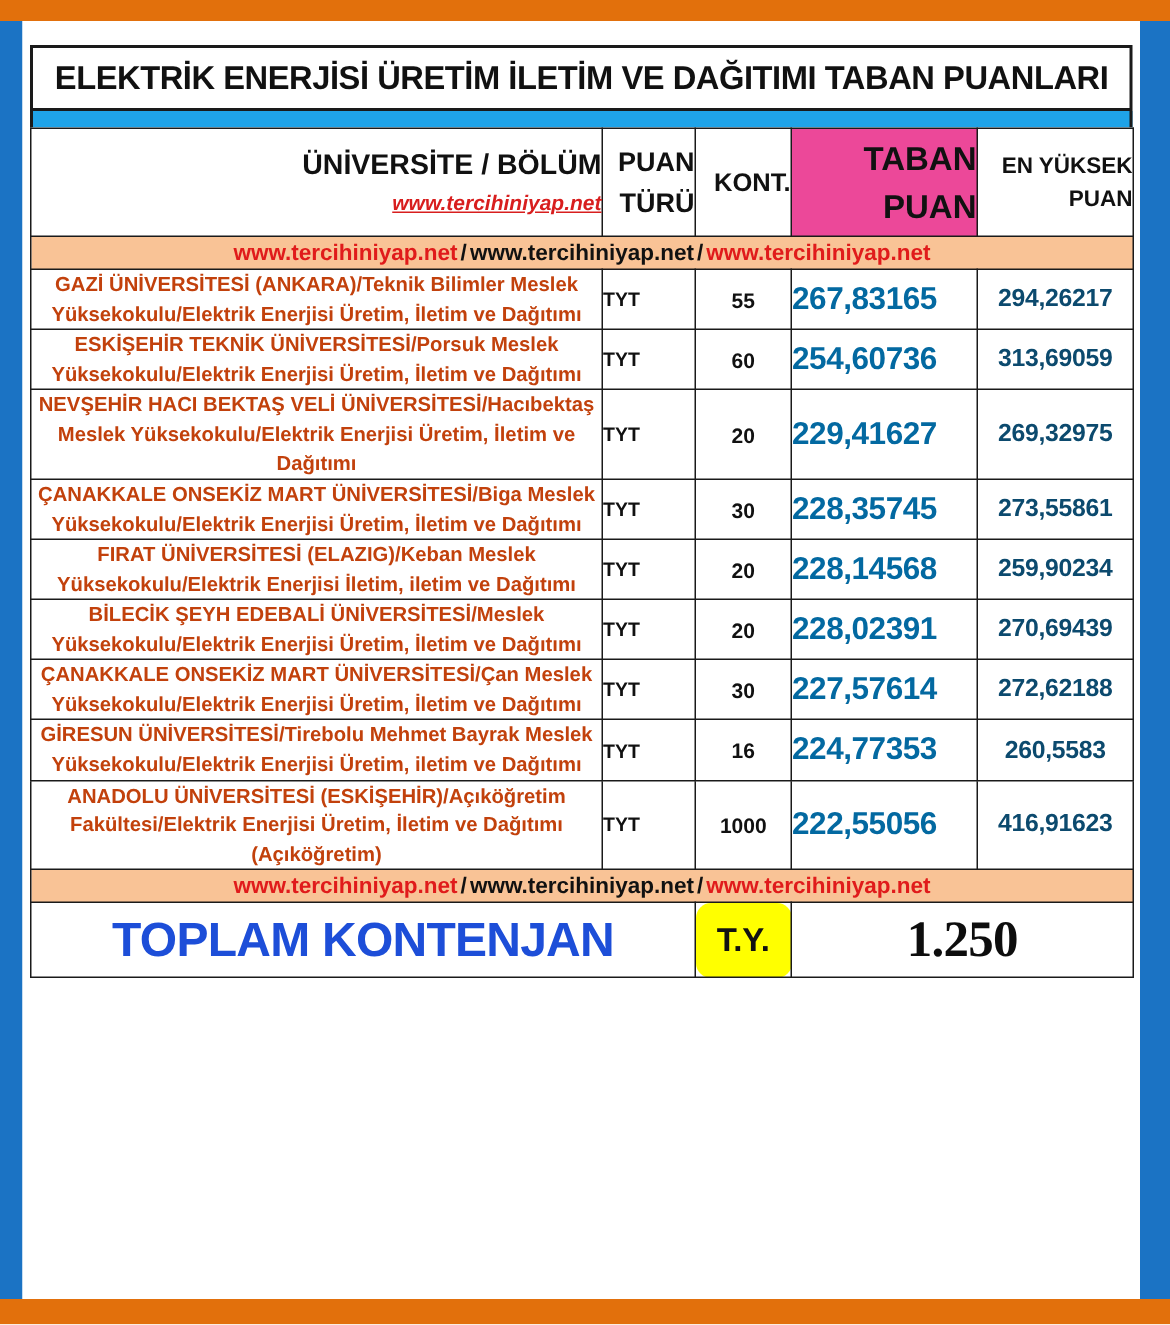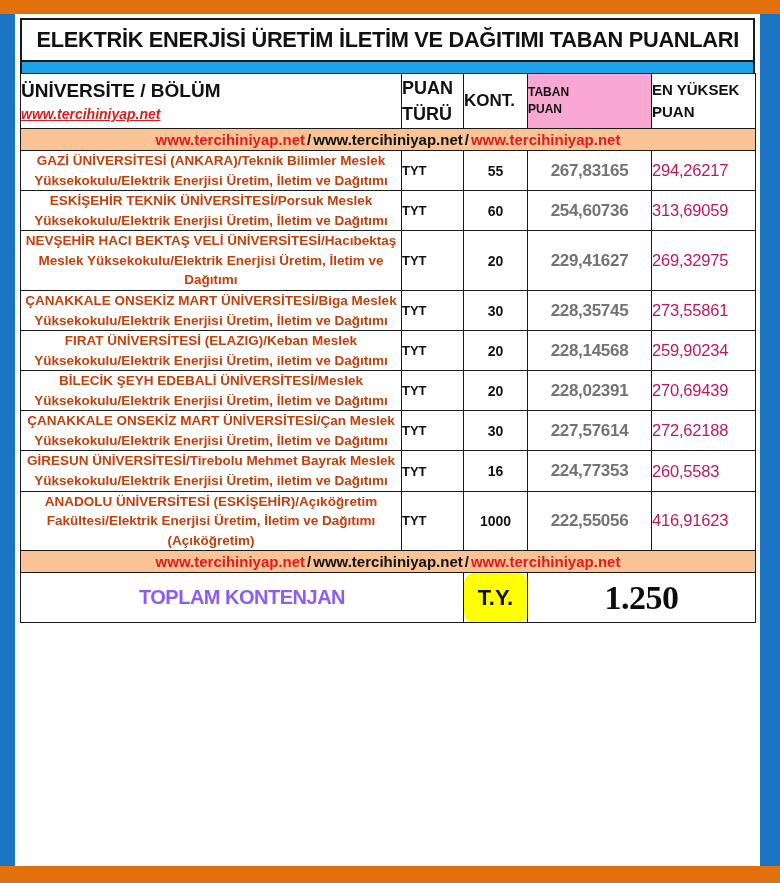--- a/index.html
+++ b/index.html
@@ -50,21 +50,21 @@
     left: 15px;
     width: 745px;
     height: 852px;
     background: #ffffff;
     box-sizing: border-box;
   }
 
   
   .sheet {
     position: absolute;
-    top: 4px;
+    top: 16px;
     left: 5px;
     width: 735px;
   }
 
   .title-row {
     border: 2px solid #1a1a1a;
     height: 44px;
     display: flex;
     align-items: center;
     justify-content: center;
@@ -102,22 +102,22 @@
 
   
   .c-uni  { width: 381px; }
   .c-tur  { width: 62px; }
   .c-kont { width: 64px; }
   .c-taban{ width: 124px; }
   .c-enyk { width: 104px; }
 
   
   .hdr {
-    height: 55px;
-    text-align: left;
+    height: 72px;
+    text-align: right;
     vertical-align: middle;
     font-weight: bold;
     color: #111111;
   }
   .hdr-uni-main {
     font-size: 19px;
     font-weight: bold;
     color: #111111;
     line-height: 1.15;
   }
@@ -129,22 +129,22 @@
     font-weight: bold;
     color: #D81E1E;
     text-decoration: underline;
   }
   .hdr-two-line {
     font-size: 18px;
     line-height: 1.45;
   }
   .hdr-kont { font-size: 17px; }
   .hdr-taban {
-    background: #f9a8d4;
-    font-size: 12px;
+    background: #ec4899;
+    font-size: 22px;
     line-height: 1.45;
   }
   .hdr-enyk {
     font-size: 15px;
     line-height: 1.45;
   }
 
   
   .promo td {
     background: #F9C396;
@@ -180,46 +180,46 @@
   }
   .kont-cell {
     text-align: center;
     vertical-align: middle;
     font-size: 14px;
     font-weight: bold;
     color: #111111;
     margin-top: 24px;
   }
   .taban-cell {
-    text-align: center;
-    vertical-align: middle;
-    font-size: 17px;
-    font-weight: bold;
-    color: #737373;
+    text-align: left;
+    vertical-align: middle;
+    font-size: 21px;
+    font-weight: bold;
+    color: #0369a1;
     letter-spacing: -0.3px;
   }
   .enyk-cell {
-    text-align: left;
+    text-align: center;
     vertical-align: middle;
     font-size: 16.5px;
-    font-weight: normal;
-    color: #be185d;
+    font-weight: bold;
+    color: #0c4a6e;
     letter-spacing: -0.2px;
   }
 
   
   .total td {
     height: 50px;
     vertical-align: middle;
     text-align: center;
   }
   .total-label {
-    font-size: 20px;
-    font-weight: bold;
-    color: #8b5cf6;
+    font-size: 32px;
+    font-weight: bold;
+    color: #1d4ed8;
     letter-spacing: -0.5px;
   }
   .total-ty {
     background: #FFFF00;
     font-size: 22px;
     font-weight: bold;
     color: #111111;
     border-radius: 10px;
   }
   .total-value {
@@ -308,21 +308,21 @@
             <td class="enyk-cell">269,32975</td>
           </tr>
           <tr>
             <td class="uni-cell">ÇANAKKALE ONSEKİZ MART ÜNİVERSİTESİ/Biga Meslek Yüksekokulu/Elektrik Enerjisi Üretim, İletim ve Dağıtımı</td>
             <td class="tur-cell">TYT</td>
             <td class="kont-cell">30</td>
             <td class="taban-cell">228,35745</td>
             <td class="enyk-cell">273,55861</td>
           </tr>
           <tr>
-            <td class="uni-cell">FIRAT ÜNİVERSİTESİ (ELAZIG)/Keban Meslek Yüksekokulu/Elektrik Enerjisi Üretim, iletim ve Dağıtımı</td>
+            <td class="uni-cell">FIRAT ÜNİVERSİTESİ (ELAZIG)/Keban Meslek Yüksekokulu/Elektrik Enerjisi İletim, iletim ve Dağıtımı</td>
             <td class="tur-cell">TYT</td>
             <td class="kont-cell">20</td>
             <td class="taban-cell">228,14568</td>
             <td class="enyk-cell">259,90234</td>
           </tr>
           <tr>
             <td class="uni-cell">BİLECİK ŞEYH EDEBALİ ÜNİVERSİTESİ/Meslek Yüksekokulu/Elektrik Enerjisi Üretim, İletim ve Dağıtımı</td>
             <td class="tur-cell">TYT</td>
             <td class="kont-cell">20</td>
             <td class="taban-cell">228,02391</td>

